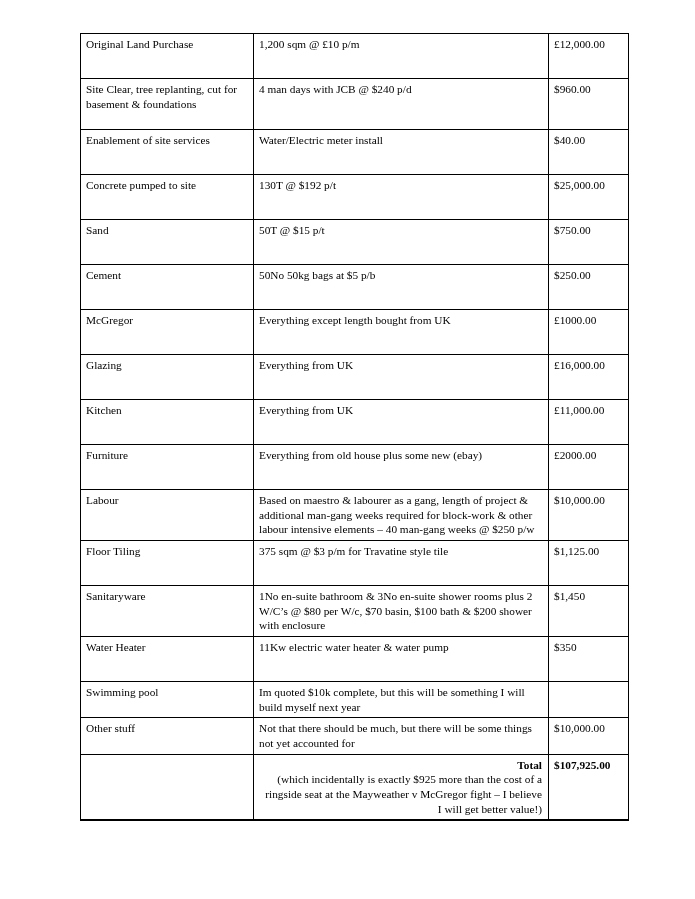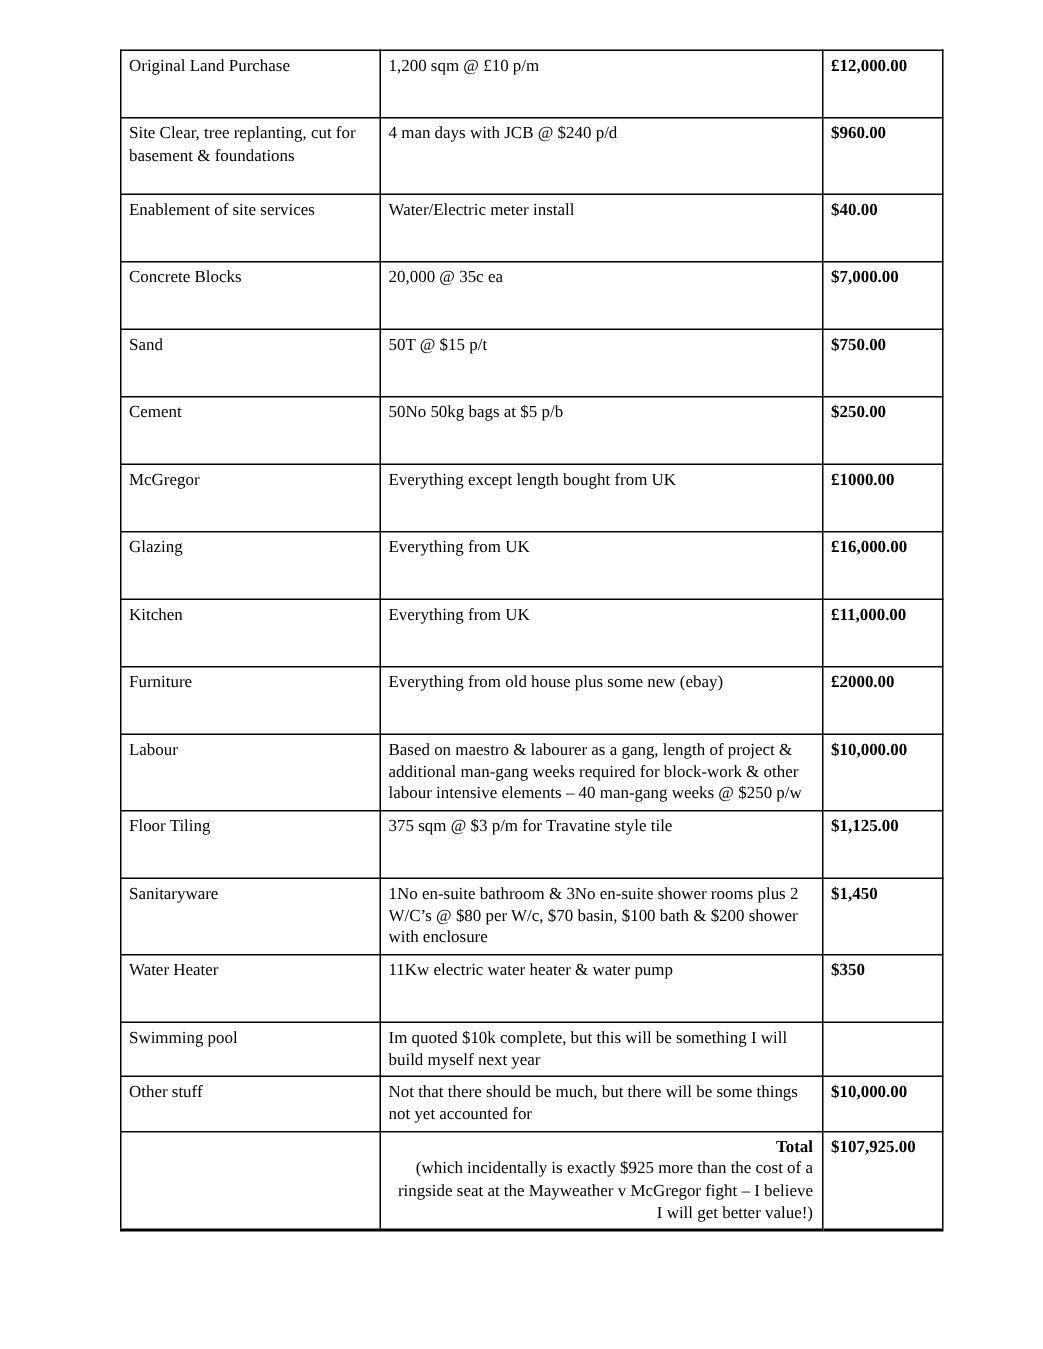--- a/index.html
+++ b/index.html
@@ -58,21 +58,21 @@
     font-weight: bold;
   }
   .total-label {
     font-weight: bold;
     display: block;
   }
   .total-note {
     font-weight: normal;
     display: block;
   }
-  .cost-cell { white-space: pre; font-weight: bold; }
+  .cost-cell { white-space: pre; }
 </style>
 </head>
 <body>
 
 <div class="page">
   <table class="cost-table">
     <colgroup>
       <col class="c-item">
       <col class="c-desc">
       <col class="c-cost">
@@ -90,27 +90,27 @@
         <td>4 man days with JCB @ $240 p/d</td>
         <td class="cost-cell">$960.00</td>
       </tr>
 
       <tr class="r-h1">
         <td>Enablement of site services</td>
         <td>Water/Electric meter install</td>
         <td class="cost-cell">$40.00</td>
       </tr>
 
+      <tr class="r-h1">
+        <td>Concrete pumped to site</td>
+        <td>130T @ $192 p/t</td>
+        <td class="cost-cell">$25,000.00</td>
+      </tr>
 
 
-      <tr class="r-h1">
-        <td>Concrete Blocks</td>
-        <td>20,000 @ 35c ea</td>
-        <td class="cost-cell">$7,000.00</td>
-      </tr>
 
       <tr class="r-h1">
         <td>Sand</td>
         <td>50T @ $15 p/t</td>
         <td class="cost-cell">$750.00</td>
       </tr>
 
       <tr class="r-h1">
         <td>Cement</td>
         <td>50No 50kg bags at $5 p/b</td>

